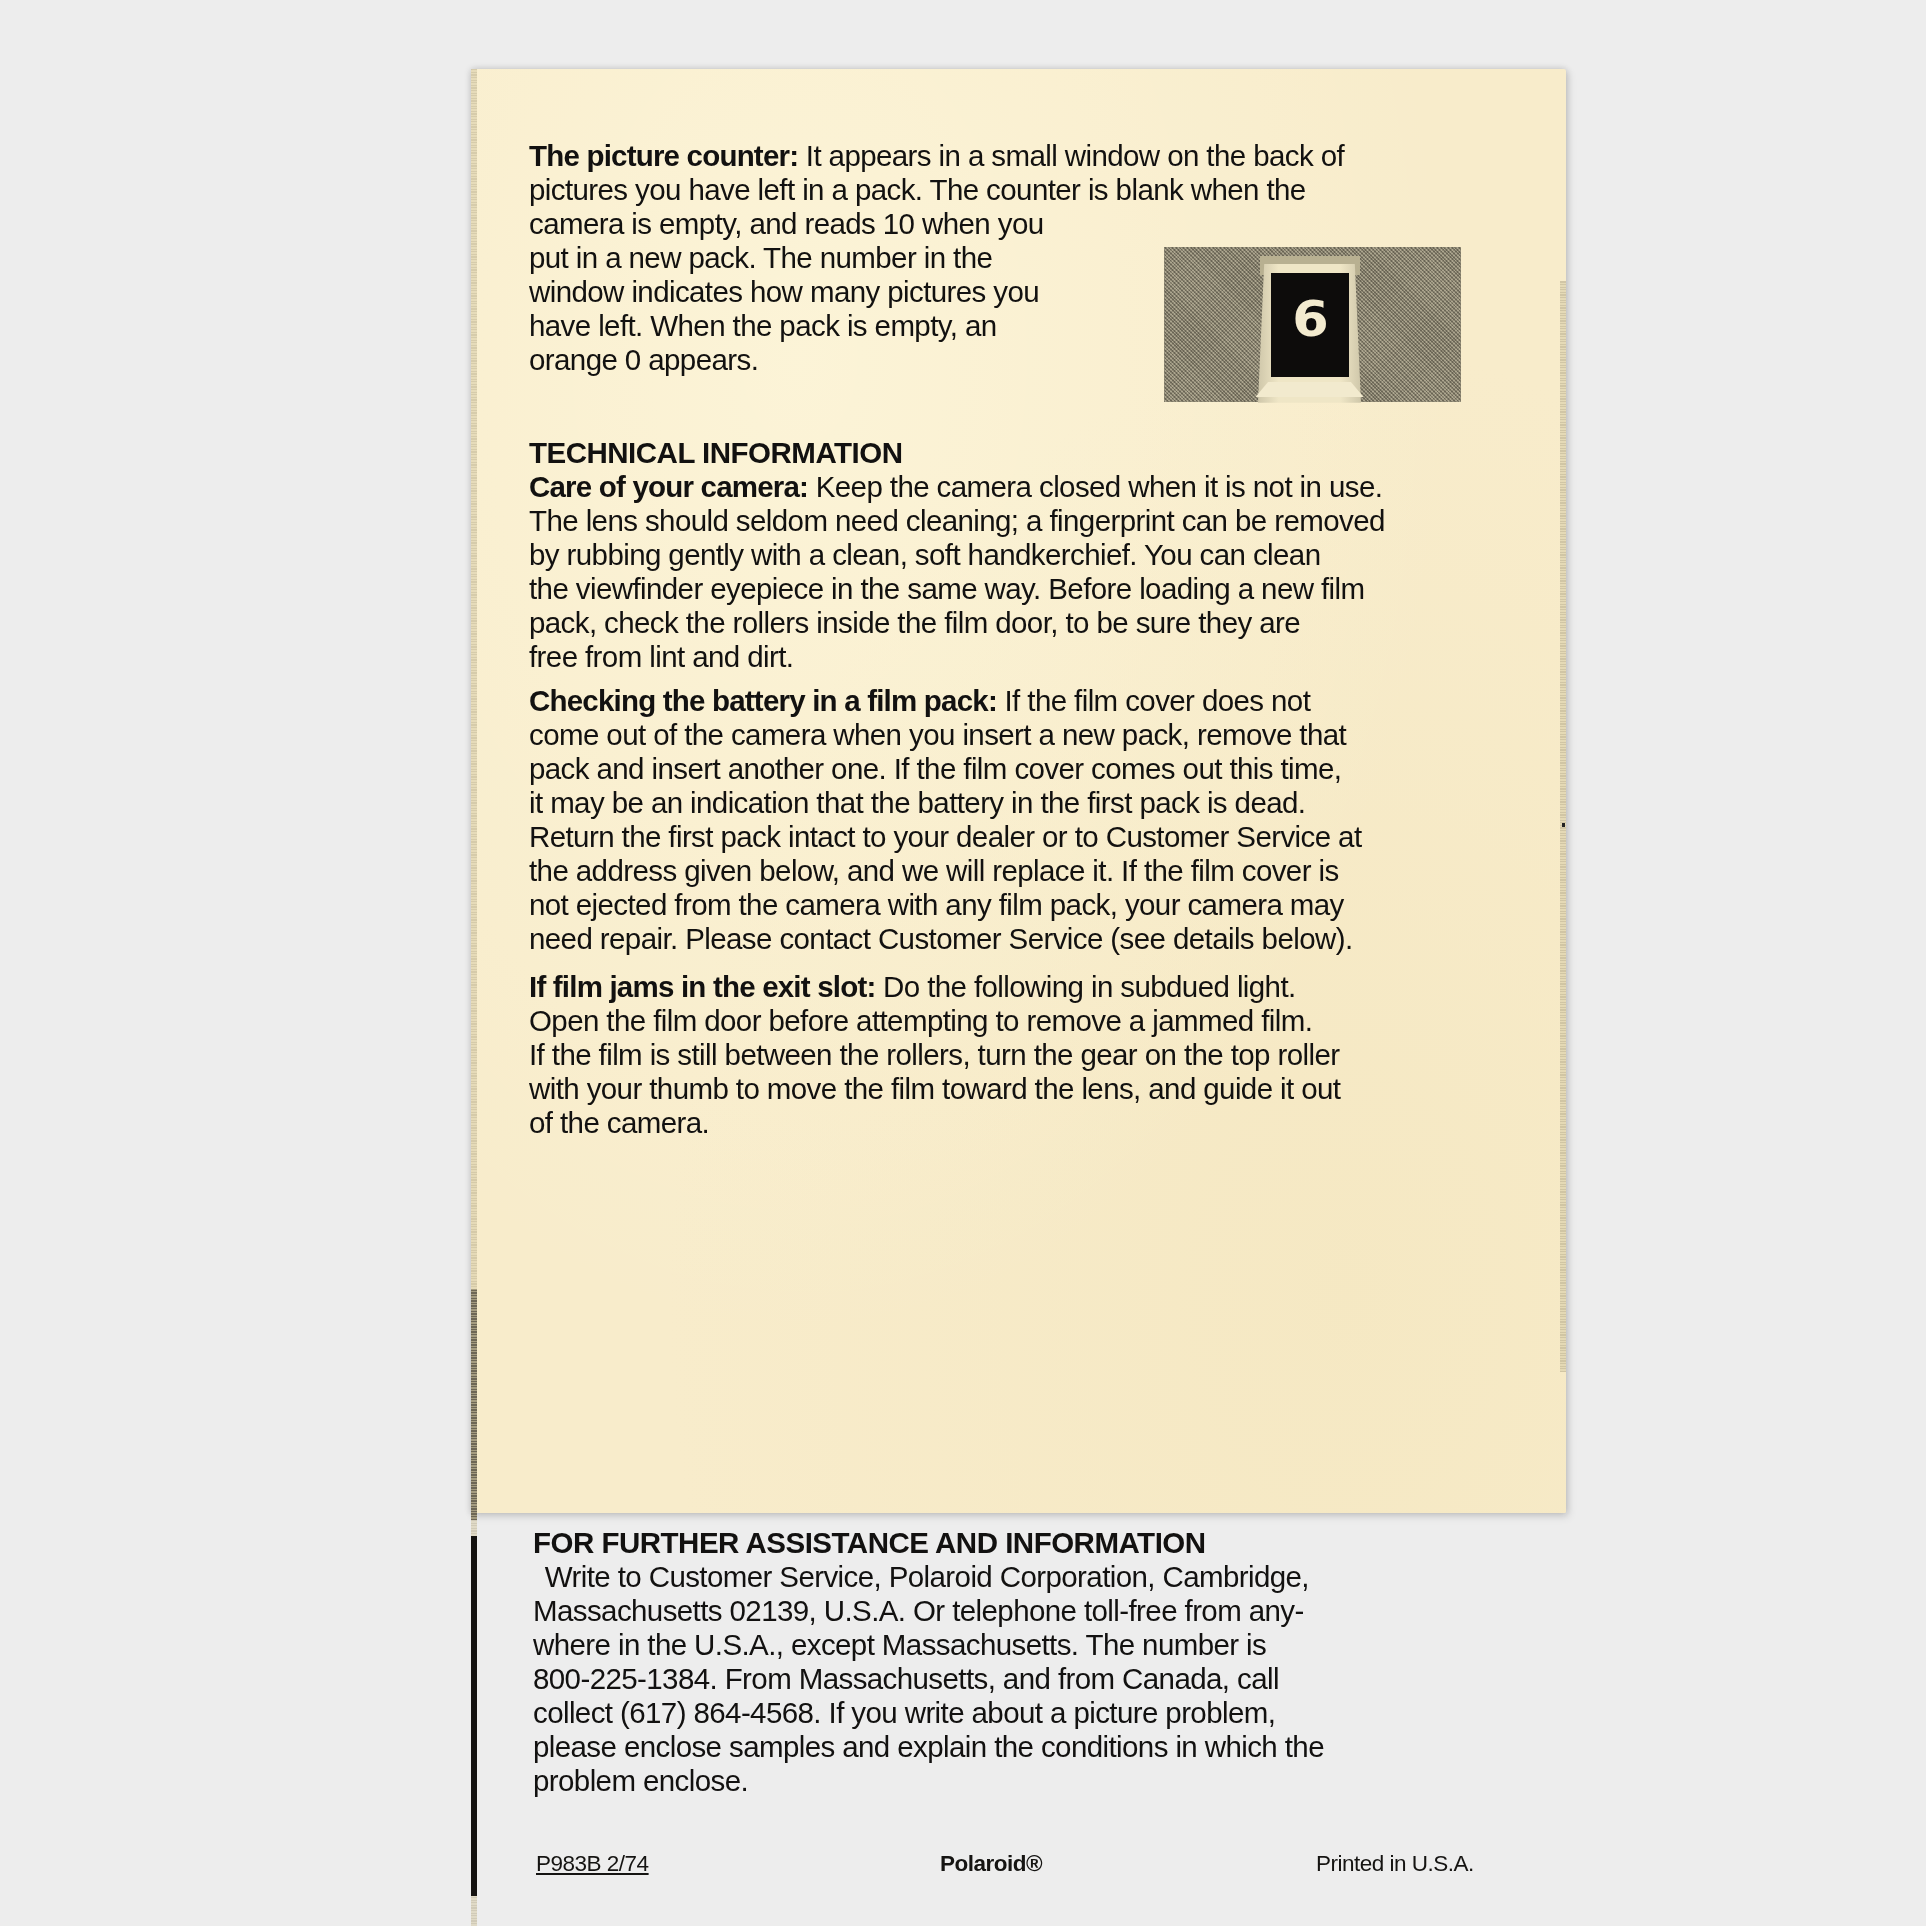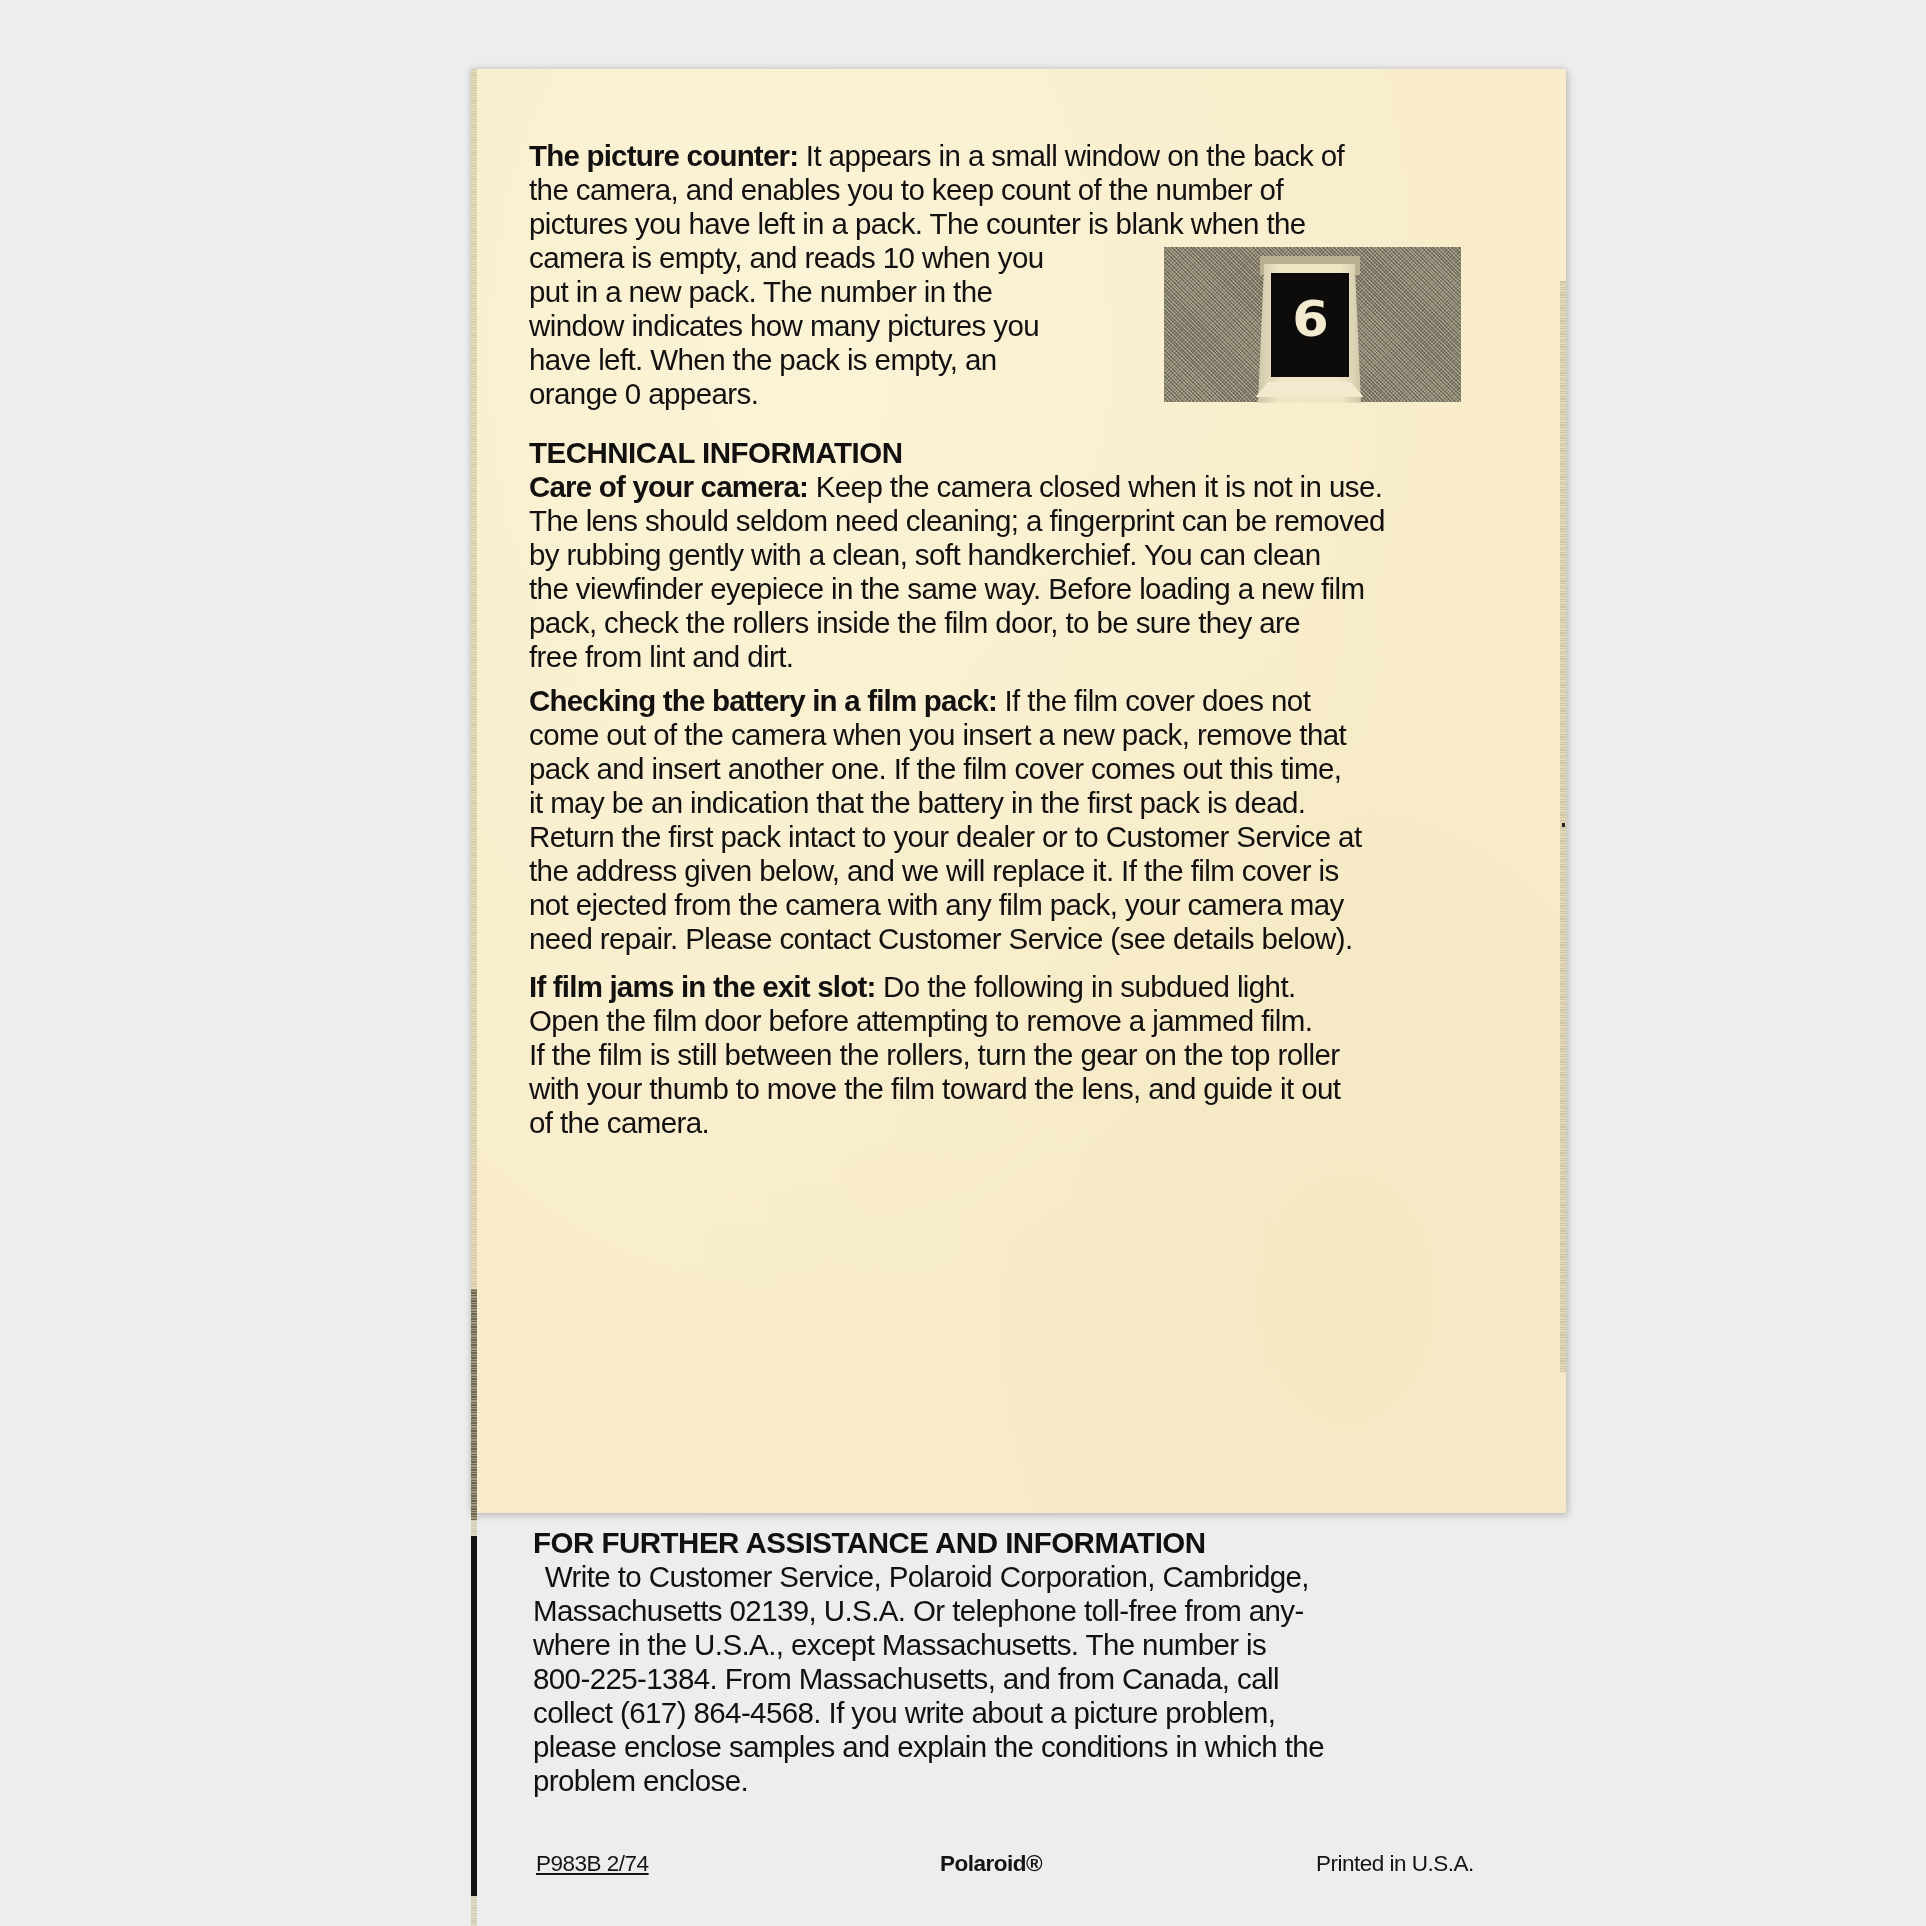--- a/index.html
+++ b/index.html
@@ -167,21 +167,20 @@
 <div class="canvas">
   <div class="page">
     <div class="edge-strip-left"></div>
     <div class="edge-strip-left-mid"></div>
     <div class="edge-strip-left-dark"></div>
     <div class="edge-strip-right"></div>
     <div class="edge-mark"></div>
 
     <div class="text-block" style="left:58px; top:70px;">
       <span class="line"><span class="bold">The picture counter:</span><span> It appears in a small window on the back of</span></span>
-      <span class="line">the camera, and enables you to keep count of the number of</span>
       <span class="line">pictures you have left in a pack. The counter is blank when the</span>
       <span class="line">camera is empty, and reads 10 when you</span>
       <span class="line">put in a new pack. The number in the</span>
       <span class="line">window indicates how many pictures you</span>
       <span class="line">have left. When the pack is empty, an</span>
       <span class="line">orange 0 appears.</span>
     </div>
 
     <div class="photo">
       <div class="bezel-top"></div>

